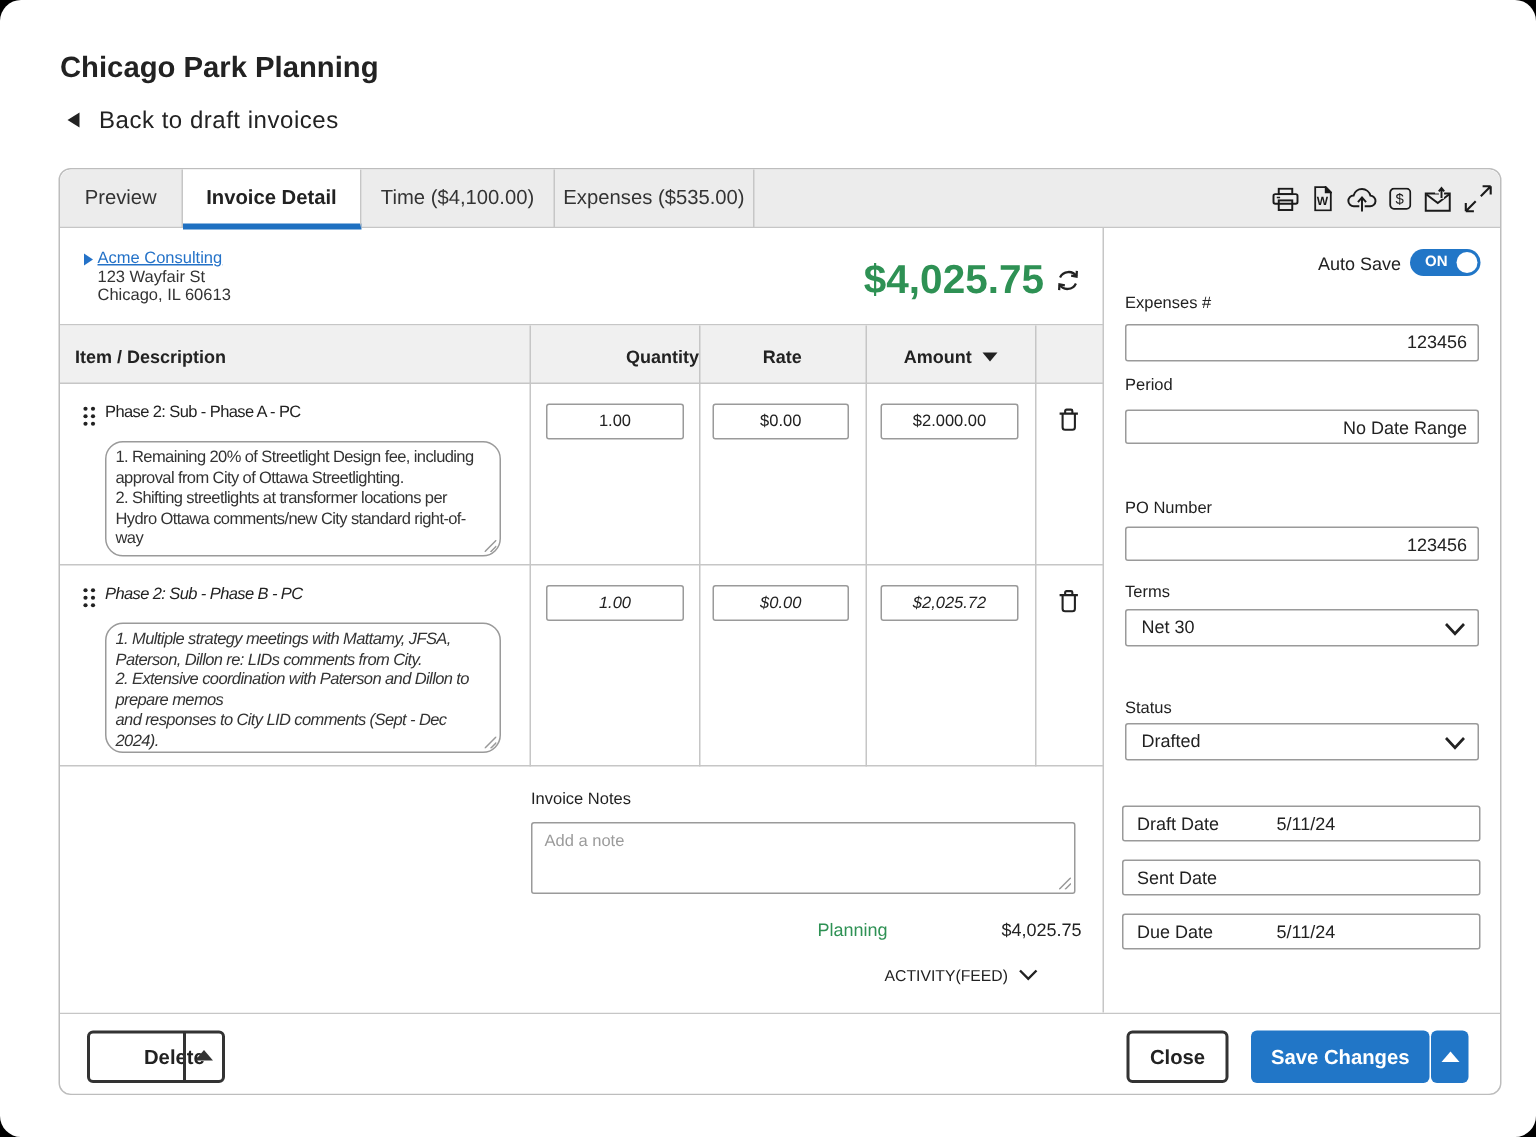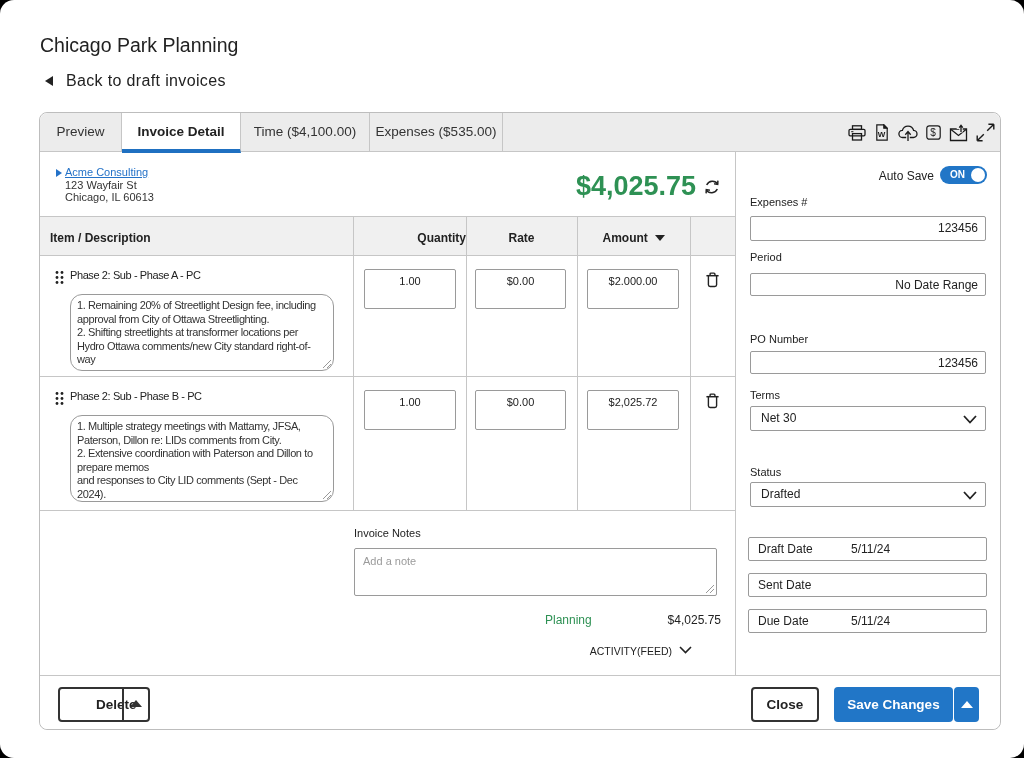--- a/index.html
+++ b/index.html
@@ -1,18 +1,18 @@
 <!DOCTYPE html>
 <html><head>
 <meta charset="utf-8">
 <style>
 * { margin:0; padding:0; box-sizing:border-box; }
 html,body { width:1024px; height:758px; background:#000; font-family:"Liberation Sans", sans-serif; overflow:hidden; }
 .card { position:absolute; left:0; top:0; width:1024px; height:758px; background:#fff; border-radius:14px; }
-.title { position:absolute; left:40px; top:34px; font-size:19.5px; font-weight:normal; color:#222; }
+.title { position:absolute; left:40px; top:34px; font-size:19.5px; font-weight:bold; color:#222; }
 .back { position:absolute; left:45px; top:72px; font-size:16px; letter-spacing:0.35px; color:#222; }
 .back .tri { display:inline-block; width:0; height:0; border-top:5px solid transparent; border-bottom:5px solid transparent; border-right:8px solid #222; margin-right:13px; }
 .panel { position:absolute; left:39px; top:112px; width:962px; height:618px; border:1px solid #bdbdbd; border-radius:8px; background:#fff; }
 
 .tabbar { position:absolute; left:0; top:0; width:960px; height:39px; background:#ececec; border-bottom:1px solid #c6c6c6; border-radius:8px 8px 0 0; }
 .tab { position:absolute; top:0; height:39px; line-height:38px; text-align:center; font-size:13.5px; color:#333; border-right:1px solid #c6c6c6; }
 .tab.t1 { left:0; width:82px; }
 .tab.t2 { left:82px; width:119px; background:#fff; font-weight:bold; color:#222; border-bottom:4px solid #1f70c1; height:40px; z-index:2; }
 .tab.t3 { left:201px; width:129px; }
 .tab.t4 { left:330px; width:133px; }
@@ -33,27 +33,27 @@
 .thead { position:absolute; left:0; top:65px; width:696px; height:39px; background:#f0f0f0; border-bottom:1px solid #c6c6c6; font-size:12px; font-weight:bold; color:#222; }
 .thead .c1 { position:absolute; left:10px; top:14px; }
 .thead .c2 { position:absolute; left:313px; width:113px; top:14px; text-align:right; }
 .thead .c3 { position:absolute; left:426px; width:111px; top:14px; text-align:center; }
 .thead .c4 { position:absolute; left:537px; width:113px; top:14px; text-align:center; }
 
 .vline { position:absolute; top:65px; width:1px; height:294px; background:#c6c6c6; }
 
 .irow { position:absolute; left:0; width:696px; border-bottom:1px solid #c6c6c6; }
 .row1 { top:104px; height:121px; }
-.row2 { top:225px; height:134px; }
+.row2 { top:225px; height:134px;font-style:italic; }
 .irow .drag { position:absolute; left:15px; top:14px; }
 .irow .rlabel { position:absolute; left:30px; top:13px; font-size:11px; letter-spacing:-0.4px; color:#222; }
 .irow .ta { position:absolute; left:30px; width:264px; border:1px solid #9a9a9a; border-radius:12px; font-size:11px; letter-spacing:-0.4px; color:#333; padding:4px 6px; line-height:13.5px; background:#fff; }
 .row1 .ta { top:38px; height:77px; }
 .row2 .ta { top:38px; height:87px; }
-.num { position:absolute; height:40px; border:1px solid #9a9a9a; border-radius:2px; font-size:11px; color:#222; text-align:center; line-height:22px; background:#fff; }
+.num { position:absolute; height:24px; border:1px solid #9a9a9a; border-radius:2px; font-size:11px; color:#222; text-align:center; line-height:22px; background:#fff; }
 .irow .q { left:324px; width:92px; top:13px; }
 .irow .r { left:435px; width:91px; top:13px; }
 .irow .a { left:547px; width:92px; top:13px; }
 .irow .trash { position:absolute; left:665px; top:16px; }
 .resz { position:absolute; right:2px; bottom:2px; width:8px; height:8px; }
 
 .notes { position:absolute; left:0; top:359px; width:696px; height:164px; }
 .notes .nlabel { position:absolute; left:314px; top:16px; font-size:11px; color:#222; }
 .notes .nta { position:absolute; left:314px; top:37px; width:363px; height:48px; border:1px solid #9a9a9a; border-radius:2px; background:#fff; font-size:11px; color:#9b9b9b; padding:6px 8px; }
 .notes .sub { position:absolute; left:505px; top:102px; font-size:12px; color:#2e9154; }

